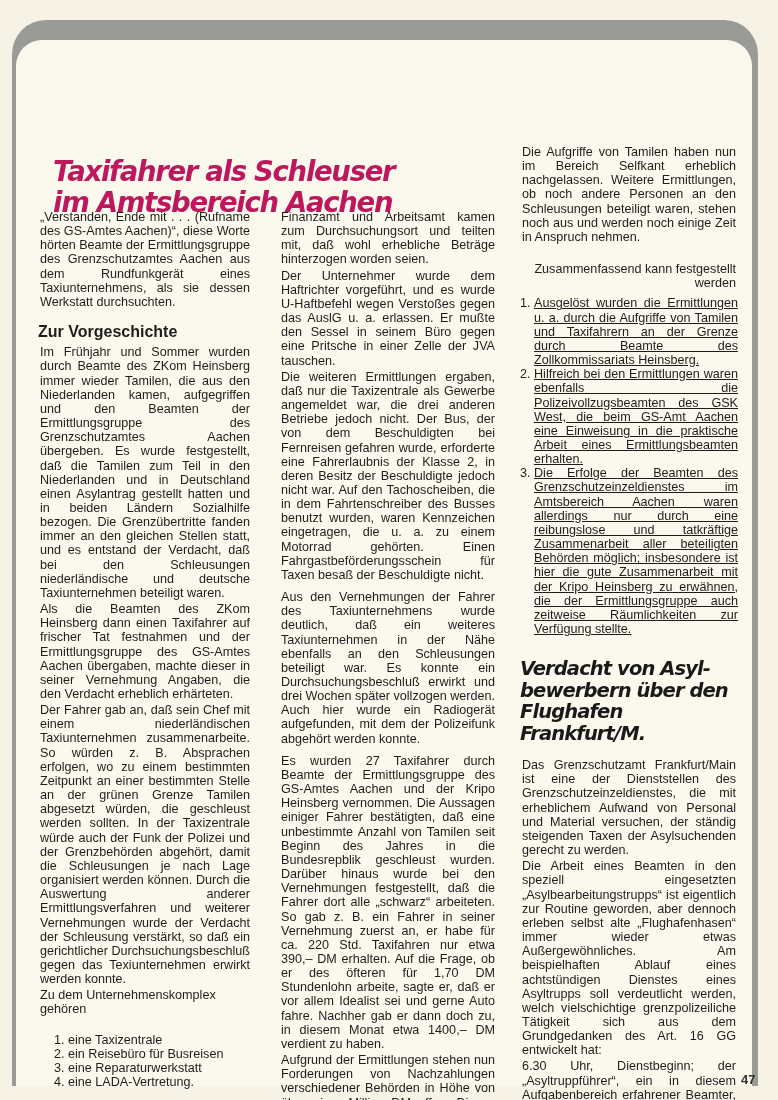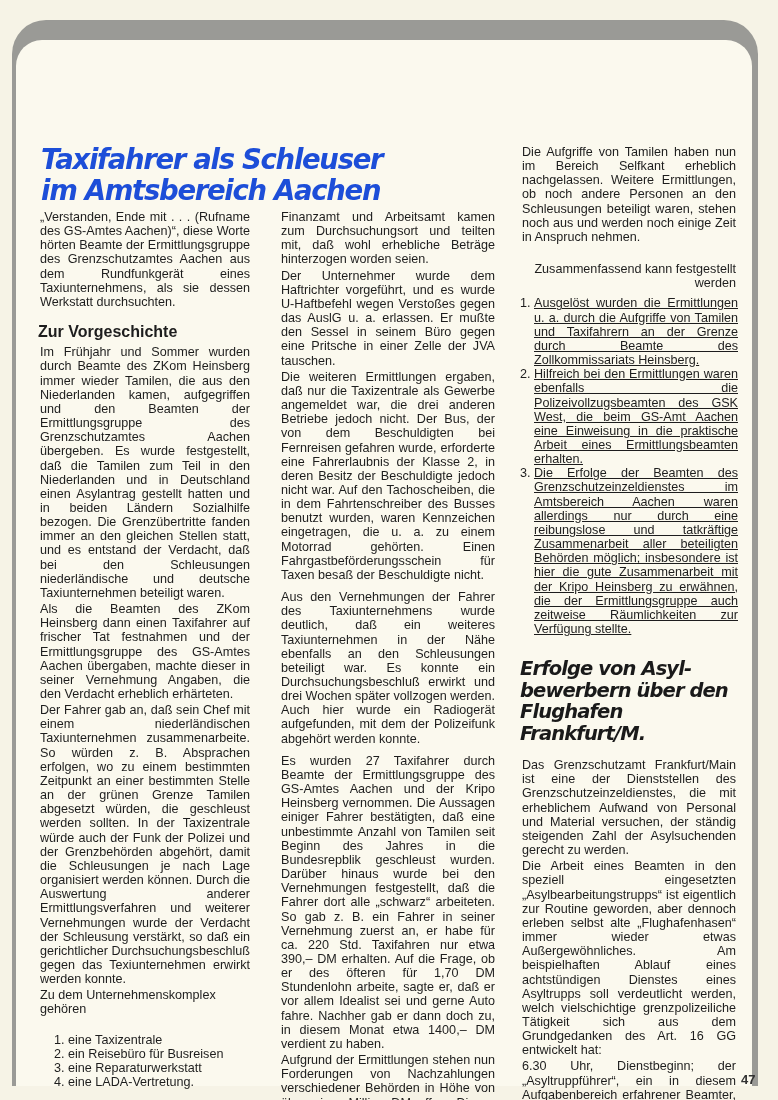--- a/index.html
+++ b/index.html
@@ -19,22 +19,22 @@
     position: absolute; left: 4px; top: 20px; right: 6px; bottom: 0;
     background: #fbf9ee;
     border-radius: 26px 26px 0 0;
   }
   .title {
     position: absolute; left: 37px; top: 140px;
     font-family: "DejaVu Sans", sans-serif;
     font-weight: bold; font-style: italic;
     font-size: 27.5px; line-height: 31px;
     letter-spacing: -1.3px;
-    color: #1d4ed8;
-    margin: 4px;
+    color: #be185d;
+    margin: 16px;
   }
   .col {
     position: absolute;
     font-size: 12.6px; line-height: 14.15px;
     text-align: justify;
     hyphens: manual;
   }
   .col p { margin: 2px; }
   .col-left  { left: 38px;  top: 208px; width: 214px; }
   .col-mid   { left: 279px; top: 208px; width: 218px; }
@@ -115,24 +115,24 @@
       <span class="num">2.</span>
       <span class="txt">Hilfreich bei den Ermittlungen waren ebenfalls die Polizeivollzugsbeamten des GSK West, die beim GS-Amt Aachen eine Einweisung in die praktische Arbeit eines Ermittlungsbeamten erhalten.</span>
     </li>
     <li>
       <span class="num">3.</span>
       <span class="txt">Die Erfolge der Beamten des Grenzschutzeinzeldienstes im Amtsbereich Aachen waren allerdings nur durch eine reibungslose und tatkräftige Zusammenarbeit aller beteiligten Behörden möglich; insbesondere ist hier die gute Zusammenarbeit mit der Kripo Heinsberg zu erwähnen, die der Ermittlungsgruppe auch zeitweise Räumlichkeiten zur Verfügung stellte.</span>
     </li>
   </ul>
   <div style="height:22px"></div>
   <h2 class="title2">
-    <span>Erfolge von Asyl-</span><br>
+    <span>Verdacht von Asyl-</span><br>
     <span>bewerbern über den</span><br>
     <span>Flughafen Frankfurt/M.</span>
   </h2>
   <div style="height:12px"></div>
-  <p>Das Grenzschutzamt Frankfurt/Main ist eine der Dienststellen des Grenzschutzeinzeldienstes, die mit erheblichem Aufwand von Personal und Material versuchen, der ständig steigenden Zahl der Asylsuchenden gerecht zu werden.</p>
+  <p>Das Grenzschutzamt Frankfurt/Main ist eine der Dienststellen des Grenzschutzeinzeldienstes, die mit erheblichem Aufwand von Personal und Material versuchen, der ständig steigenden Taxen der Asylsuchenden gerecht zu werden.</p>
   <p>Die Arbeit eines Beamten in den speziell eingesetzten „Asylbearbeitungstrupps“ ist eigentlich zur Routine geworden, aber dennoch erleben selbst alte „Flughafenhasen“ immer wieder etwas Außergewöhnliches. Am beispielhaften Ablauf eines achtstündigen Dienstes eines Asyltrupps soll verdeutlicht werden, welch vielschichtige grenzpolizeiliche Tätigkeit sich aus dem Grundgedanken des Art. 16 GG entwickelt hat:</p>
   <p>6.30 Uhr, Dienstbeginn; der „Asyltruppführer“, ein in diesem Aufgabenbereich erfahrener Beamter, studiert den Übergabebericht des Spätdienstes vom Vortag:</p>
 
 </div>
 
 <div class="pagenum">47</div>
 
 </body></html>

